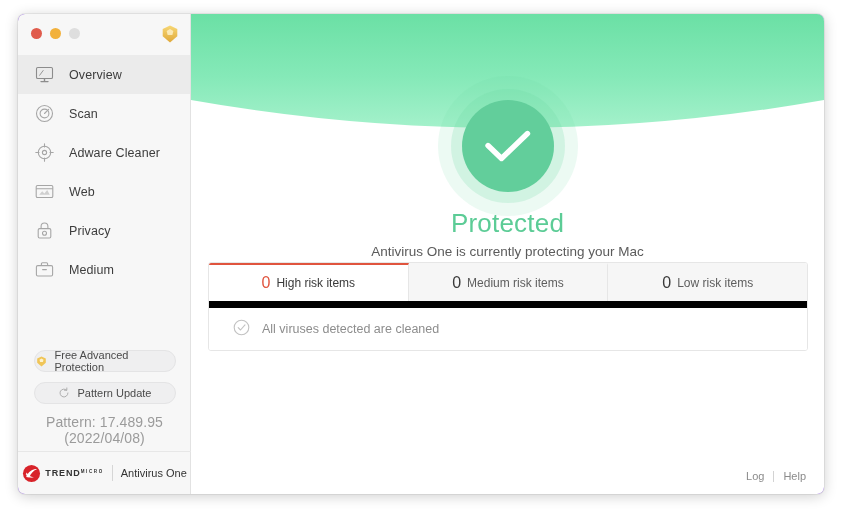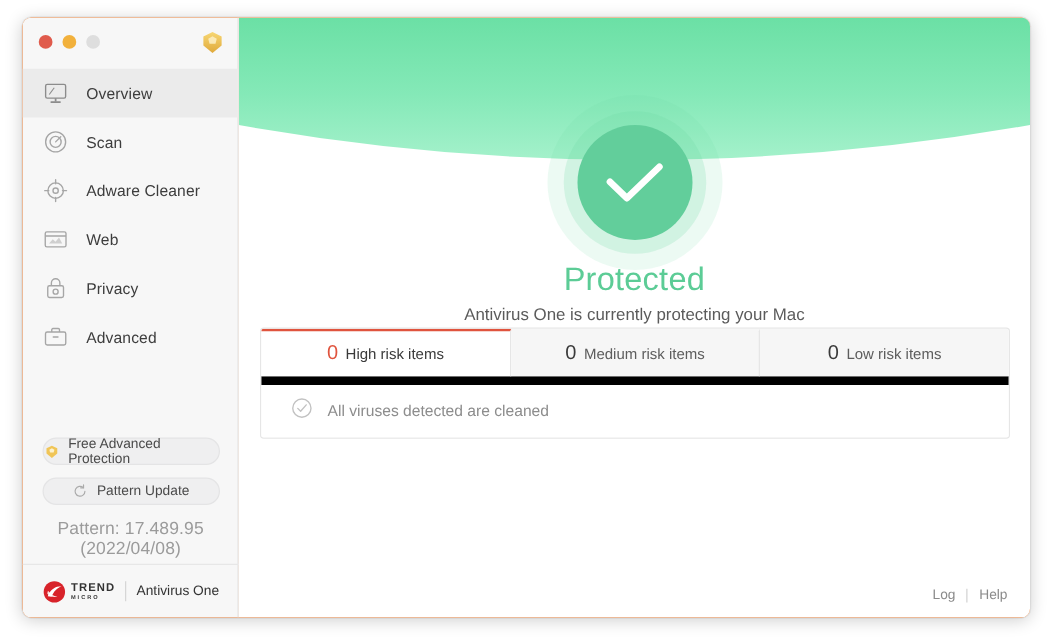--- a/index.html
+++ b/index.html
@@ -20,21 +20,21 @@
     background: #ffffff;
   }
 
   
   .window {
     position: absolute;
     left: 18px;
     top: 14px;
     width: 806px;
     height: 480px;
-    background: #f97316;
+    background: #6d28d9;
     border-radius: 7px;
     box-shadow: 0 2px 14px rgba(0,0,0,0.20), 0 0 0 1px rgba(0,0,0,0.06);
     overflow: hidden;
     display: flex;
   }
 
   
   .sidebar {
     position: relative;
     width: 173px;
@@ -156,21 +156,21 @@
     justify-content: center;
     gap: 8px;
   }
   .tm-logo {
     display: flex;
     align-items: center;
     gap: 4px;
   }
   .tm-wordmark {
     display: flex;
-    flex-direction: column;
+    flex-direction: row;
     line-height: 1;
   }
   .tm-wordmark .w1 {
     font-size: 9px;
     font-weight: bold;
     letter-spacing: 0.9px;
     color: #333;
   }
   .tm-wordmark .w2 {
     font-size: 4.5px;
@@ -423,21 +423,21 @@
         </div>
 
         <div class="nav-item">
           <span class="nav-icon">
             <svg width="21" height="21" viewBox="0 0 21 21" fill="none" stroke="#a6a6a6" stroke-width="1.1">
               <rect x="2.4" y="6.6" width="16.2" height="10.4" rx="1.4"></rect>
               <path d="M7.4 6.6 V4.8 a1 1 0 0 1 1-1 h4.2 a1 1 0 0 1 1 1 V6.6"></path>
               <path d="M8.6 10.6 h3.8" stroke-linecap="round"></path>
             </svg>
           </span>
-          <span class="nav-label">Advanced</span>
+          <span class="nav-label">Medium</span>
         </div>
 
       </div>
 
       <div class="side-buttons">
         <div class="side-btn">
           <span class="btn-ico">
             <svg width="13" height="13" viewBox="0 0 22 22">
               <path d="M11 2.6 L18.3 6.1 L18.3 13.3 L11 19.4 L3.7 13.3 L3.7 6.1 Z" fill="#f0c557"></path>
               <path d="M11 6.0 L14.4 8.0 L13.4 12.0 L8.6 12.0 L7.6 8.0 Z" fill="#fdf2ce"></path>

